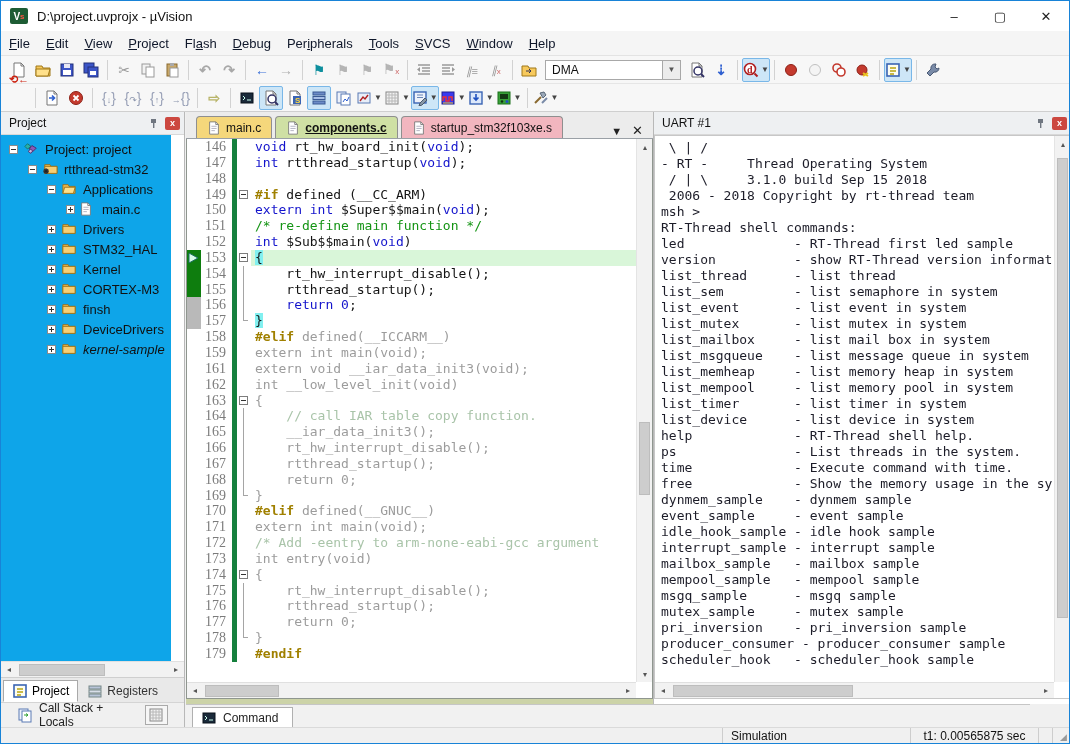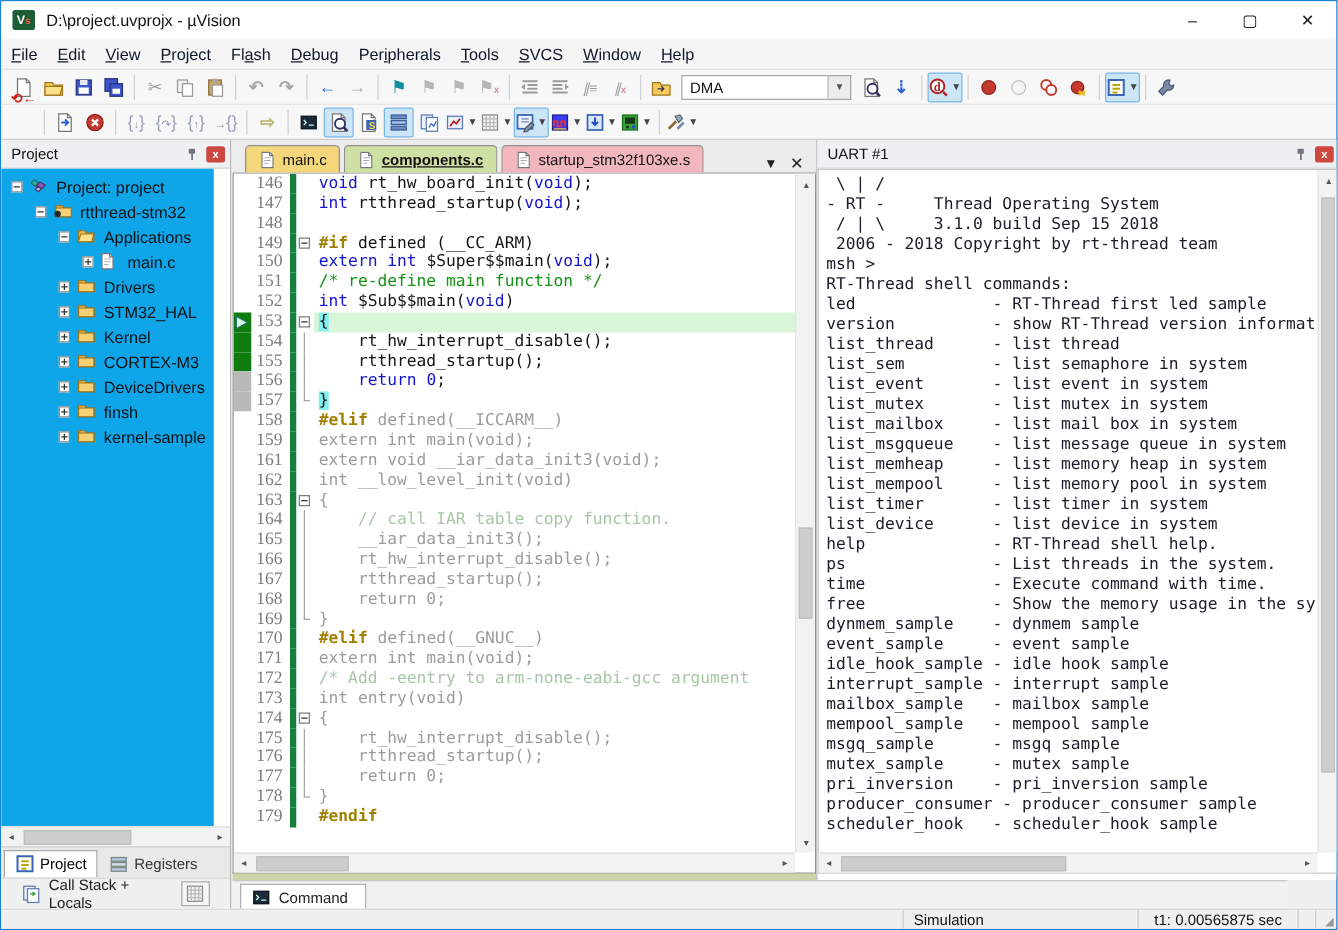--- a/index.html
+++ b/index.html
@@ -574,33 +574,33 @@
           <span>CORTEX-M3</span>
         </div>
         <div class="trow" style="padding-left: 46px;">
           <span class="toggle plus"></span>
           <span class="ticon">
             <svg width="18" height="14" viewBox="0 0 16 16">
               <path d="M1 3h6l1 2h7v8H1z" fill="#f0b84a" stroke="#9a7018"></path>
               <path d="M1 5h14v8H1z" fill="#f7cf74" stroke="#9a7018"></path>
             </svg>
           </span>
-          <span>DeviceDrivers</span>
+          <span>finsh</span>
         </div>
         <div class="trow" style="padding-left: 46px;">
           <span class="toggle plus"></span>
           <span class="ticon">
             <svg width="18" height="14" viewBox="0 0 16 16">
               <path d="M1 3h6l1 2h7v8H1z" fill="#f0b84a" stroke="#9a7018"></path>
               <path d="M1 5h14v8H1z" fill="#f7cf74" stroke="#9a7018"></path>
             </svg>
           </span>
-          <span>finsh</span>
-        </div>
-        <div class="trow" style="padding-left: 46px;">
+          <span>DeviceDrivers</span>
+        </div>
+        <div class="trow" style="padding-left: 46px; font-style: italic;">
           <span class="toggle plus"></span>
           <span class="ticon">
             <svg width="18" height="14" viewBox="0 0 16 16">
               <path d="M1 3h6l1 2h7v8H1z" fill="#f0b84a" stroke="#9a7018"></path>
               <path d="M1 5h14v8H1z" fill="#f7cf74" stroke="#9a7018"></path>
             </svg>
           </span>
           <span>kernel-sample</span>
         </div>
       </div>

